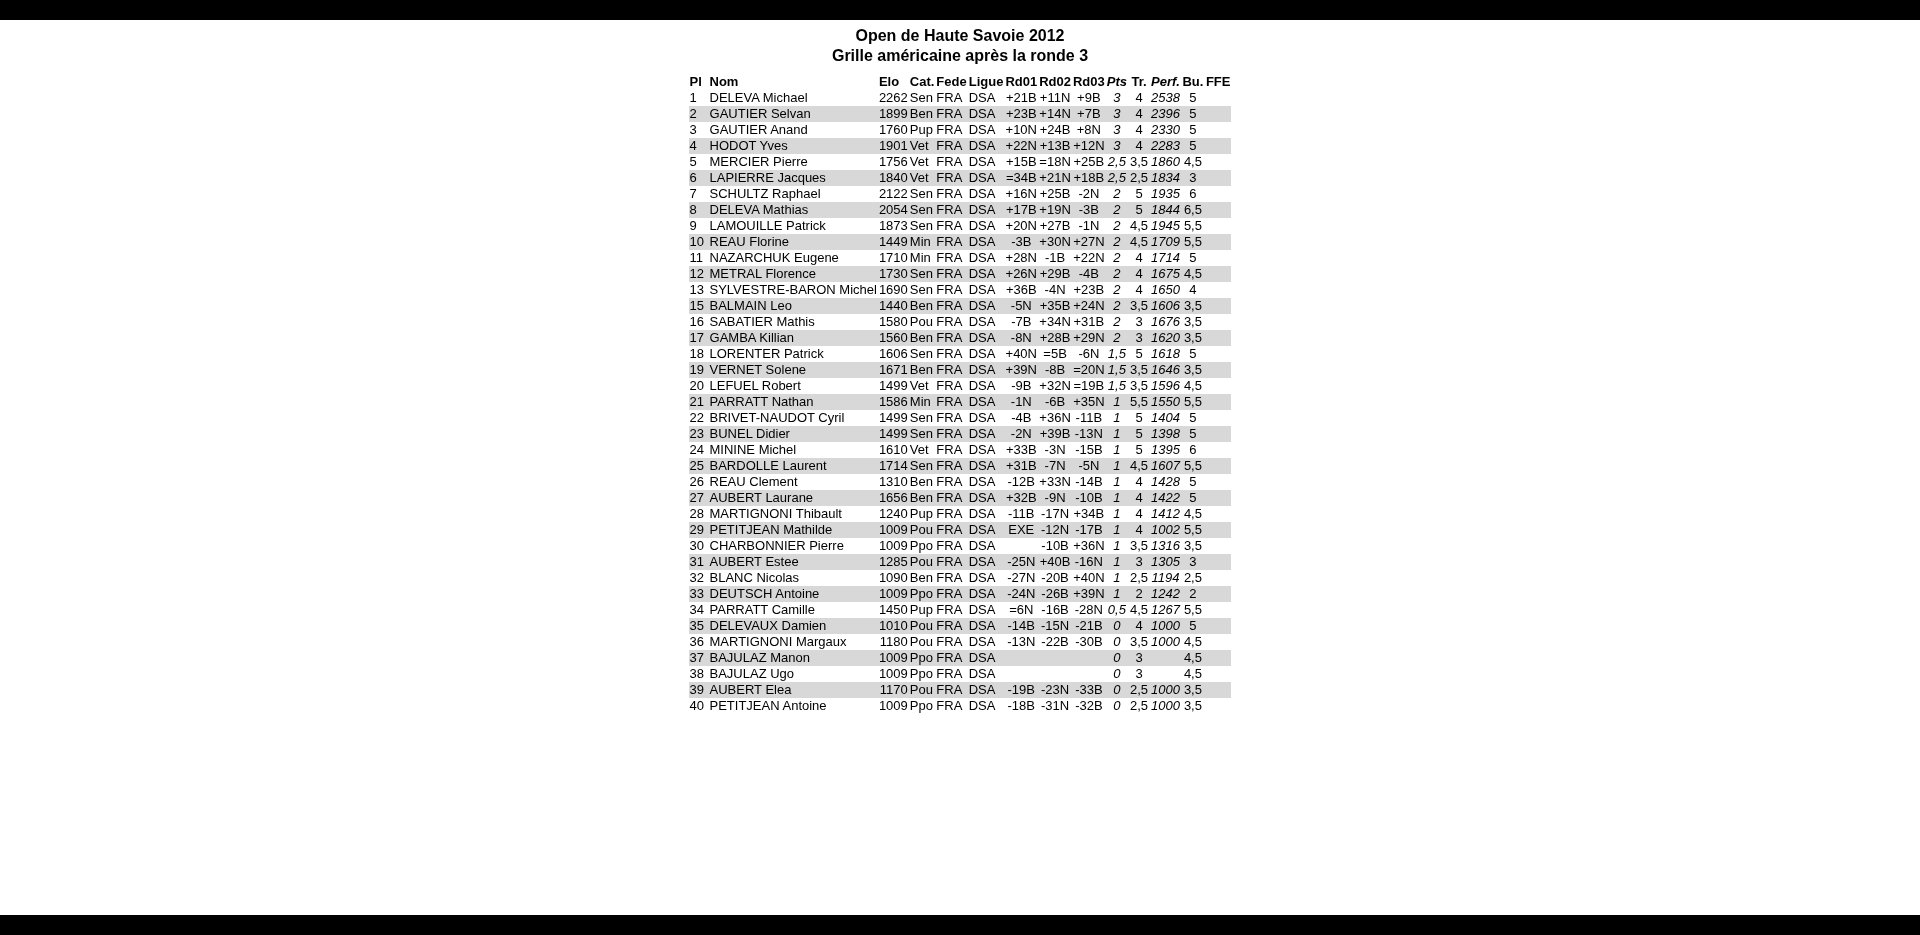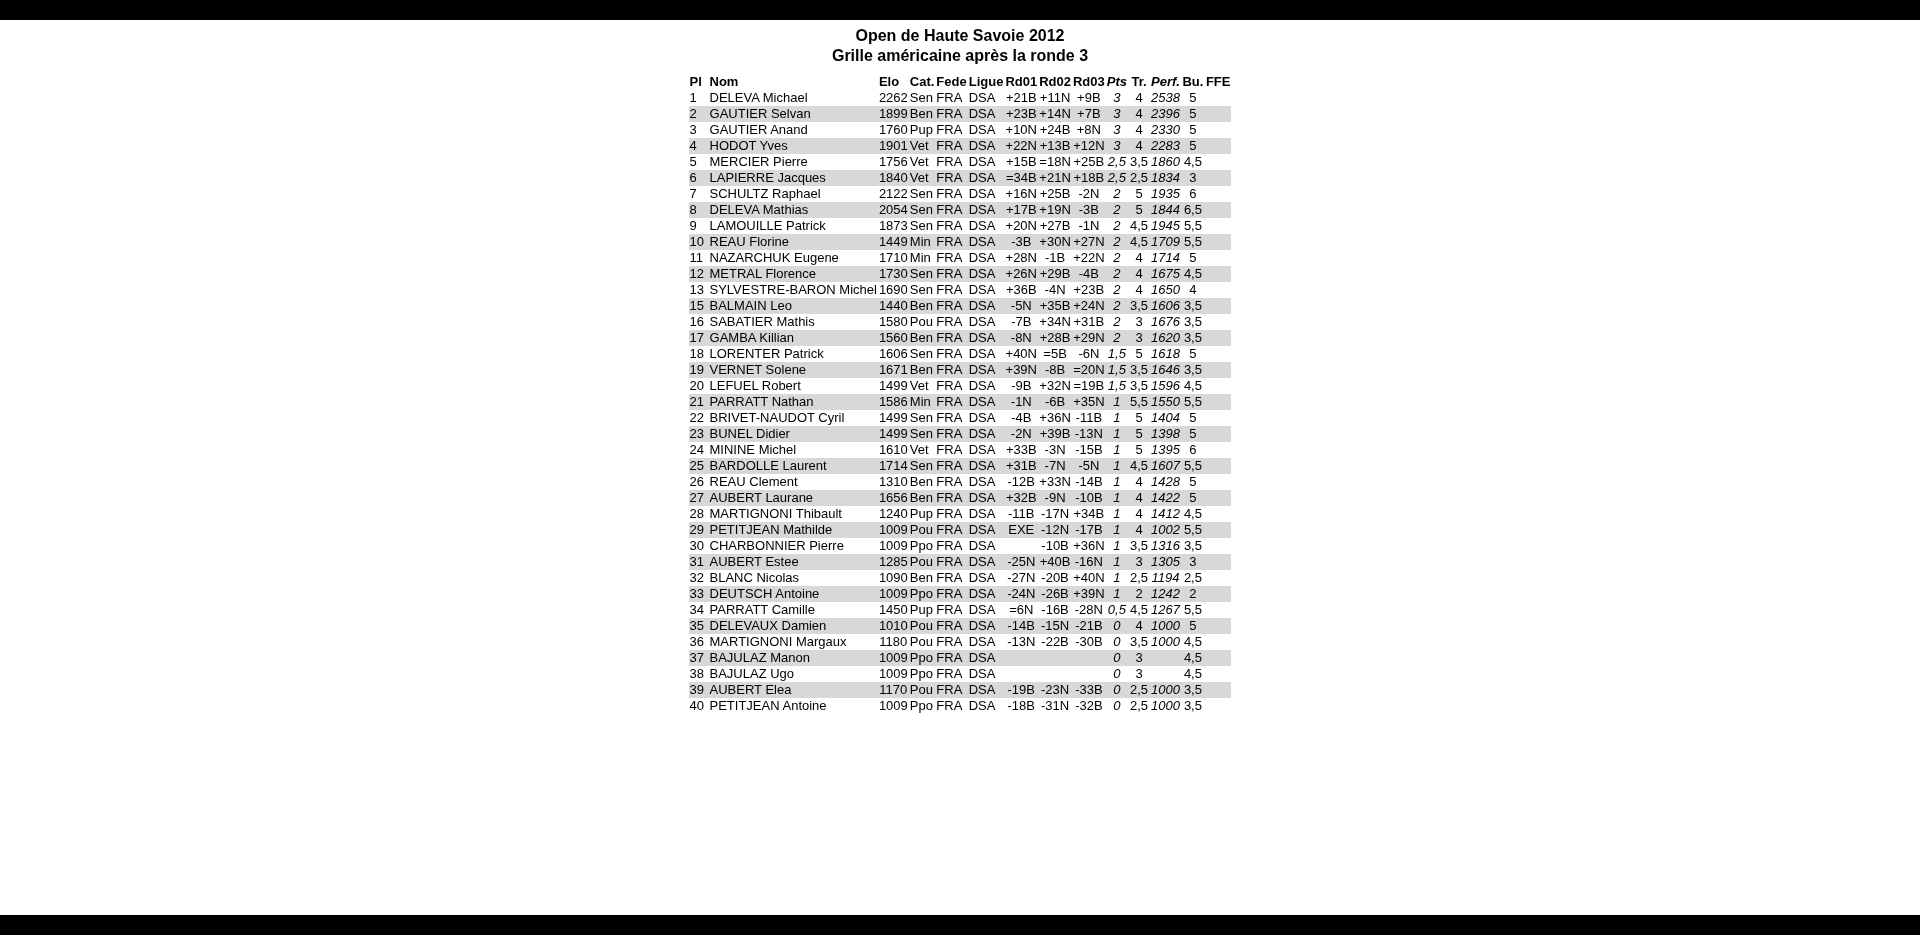--- a/index.html
+++ b/index.html
@@ -52,21 +52,21 @@
     line-height: 16px;
     white-space: nowrap;
     overflow: hidden;
     font-weight: normal;
   }
   table.grid thead th { font-weight: bold; }
   tbody tr:nth-child(even) { background: #d8d8d8; }
 
   .c-pl    { width: 18px;  text-align: left;  font-weight: bold; }
   .c-nom   { width: 148px; text-align: left;  font-weight: bold; }
-  .c-elo   { width: 26px;  text-align: center; }
+  .c-elo   { width: 26px;  text-align: right; }
   .c-cat   { width: 24px;  text-align: left; }
   .c-fede  { width: 28px;  text-align: left; }
   .c-ligue { width: 32px;  text-align: left; }
   .c-rd    { width: 30px;  text-align: center; }
   .c-pts   { width: 20px;  text-align: center; font-weight: bold; font-style: italic; }
   .c-tr    { width: 20px;  text-align: center; }
   .c-perf  { width: 28px;  text-align: center; font-style: italic; }
   .c-bu    { width: 22px;  text-align: center; }
   .c-ffe   { width: 22px;  text-align: center; }
   thead th.c-pl, thead th.c-nom, thead th.c-elo, thead th.c-cat,

